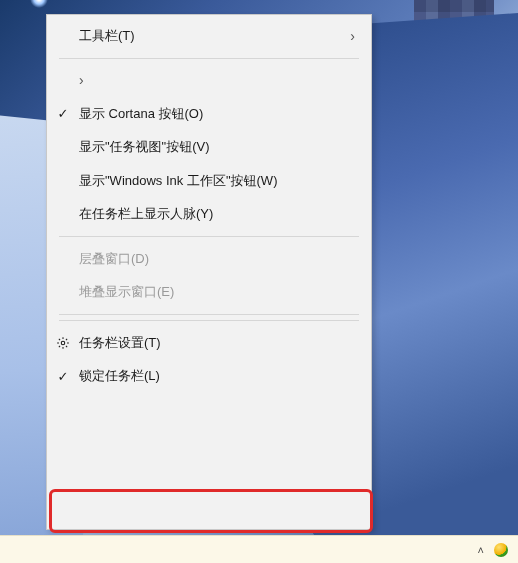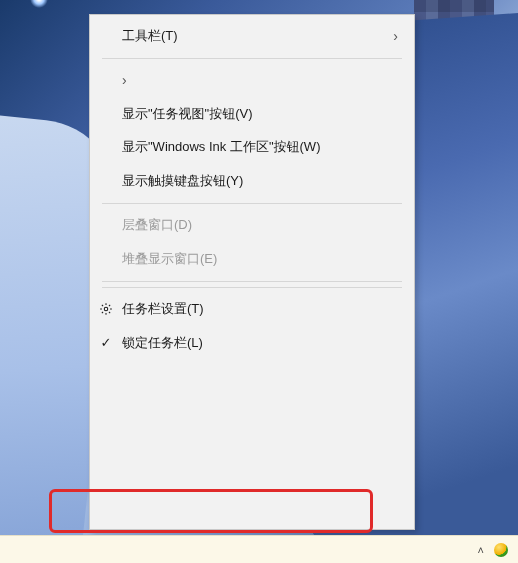--- a/index.html
+++ b/index.html
@@ -56,21 +56,20 @@
       top: 14px;
       left: 46px;
       width: 326px;
       height: 516px;
       background: #f2f2f2;
       border: 1px solid #c8c8c8;
       box-shadow: 3px 3px 6px rgba(0,0,0,0.18);
       font-size: 13px;
       color: #1a1a1a;
       padding: 4px 0;
-      margin-left: 43px;
     }
     .menu-item {
       display: flex;
       align-items: center;
       height: 33.5px;
       padding: 0 14px 0 0;
       cursor: default;
       position: relative;
     }
     .menu-item.disabled { color: #9a9a9a; justify-content: center; }
@@ -148,35 +147,39 @@
     <span class="submenu-arrow">›</span>
   </div>
 
   <div class="menu-sep"></div>
 
   <div class="menu-item">
     <span class="icon-slot"></span>
     <span class="submenu-arrow">›</span>
   </div>
 
+  <div class="menu-item">
+    <span class="icon-slot checkmark"></span>
+    <span class="label">显示 Cortana 按钮(O)</span>
+  </div>
 
   <div class="menu-item">
     <span class="icon-slot"></span>
     <span class="label">显示"任务视图"按钮(V)</span>
   </div>
 
 
   <div class="menu-item">
     <span class="icon-slot"></span>
     <span class="label">显示"Windows Ink 工作区"按钮(W)</span>
   </div>
 
   <div class="menu-item">
     <span class="icon-slot"></span>
-    <span class="label">显示触摸键盘按钮(Y)</span>
+    <span class="label">在任务栏上显示人脉(Y)</span>
   </div>
 
   <div class="menu-sep"></div>
 
   <div class="menu-item disabled">
     <span class="icon-slot"></span>
     <span class="label">层叠窗口(D)</span>
   </div>
 
   <div class="menu-item disabled">

